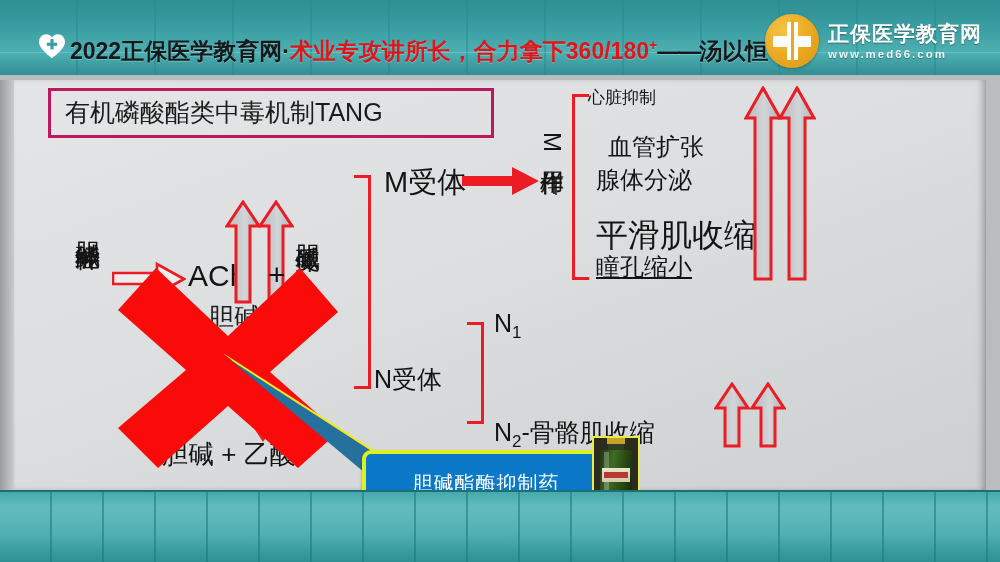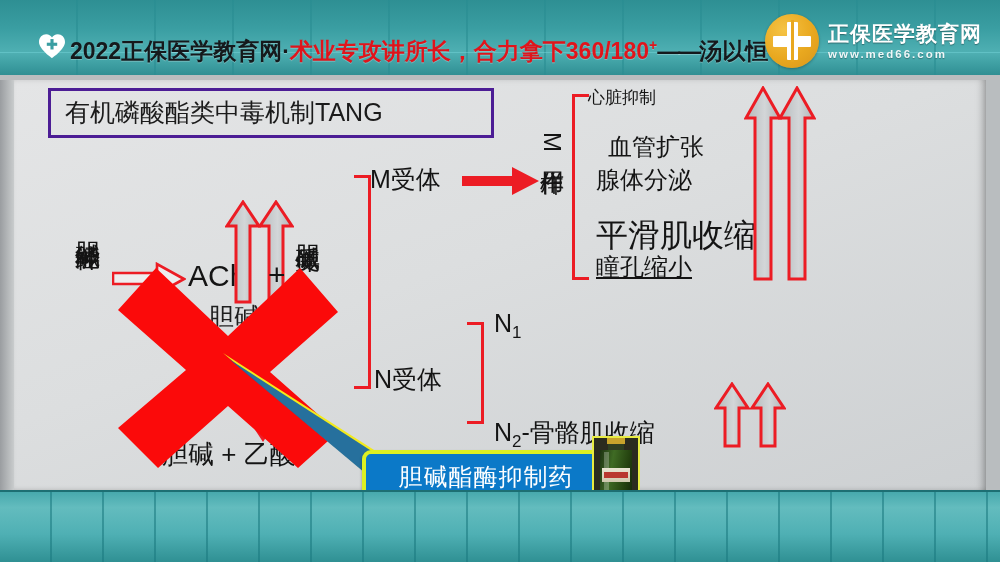--- a/index.html
+++ b/index.html
@@ -88,21 +88,21 @@
   }
   .footer .vlines{
     position:absolute;left:0;top:0;right:0;bottom:0;
     background:repeating-linear-gradient(90deg,
       rgba(255,255,255,0.00) 0px,rgba(255,255,255,0.00) 50px,
       rgba(25,120,126,0.55) 50px,rgba(25,120,126,0.55) 52px);
   }
   
   .title-box{
     position:absolute;left:48px;top:88px;width:440px;height:44px;
-    border:3px solid #4c1d95;background:transparent;
+    border:3px solid #be185d;background:transparent;
   }
   .title-box span{
     position:absolute;left:14px;top:5px;font-size:25px;color:#1b1b1b;white-space:nowrap;
   }
   
   .dtext{position:absolute;color:#141414;white-space:nowrap;}
   .vtext{
     position:absolute;color:#141414;
     writing-mode:vertical-rl;text-orientation:upright;
     letter-spacing:1px;
@@ -118,22 +118,22 @@
   .bracket-l{position:absolute;border:3.5px solid #ec1c24;border-right:none;}
   
   .xmark{position:absolute;left:118px;top:268px;width:220px;height:200px;}
   
   .callout{
     position:absolute;left:362px;top:450px;width:240px;height:46px;
     background:#0b79c8;border:4px solid #ddf022;border-radius:9px;
     box-shadow:0 2px 3px rgba(0,0,0,.35);
   }
   .callout span{
-    position:absolute;left:0;right:0;top:7px;text-align:center;
-    font-size:24px;color:#ffffff;letter-spacing:1px;
+    position:absolute;left:0;right:0;top:16px;text-align:center;
+    font-size:20px;color:#ffffff;letter-spacing:1px;
   }
   .leader{position:absolute;left:215px;top:345px;width:200px;height:130px;}
   
   .bottle{
     position:absolute;left:592px;top:436px;width:44px;height:82px;
     border:2px solid #e8ec43;overflow:hidden;background:#2b2b1f;
   }
   .bottle .neck{position:absolute;left:14px;top:0;width:16px;height:14px;background:#2f3f21;}
   .bottle .cap{position:absolute;left:13px;top:0;width:18px;height:6px;background:#c8a32c;}
   .bottle .body{position:absolute;left:6px;top:12px;width:32px;height:52px;
@@ -208,21 +208,21 @@
   </svg>
 
   <div class="dtext" style="left:268px;top:258px;font-size:30px;">+</div>
 
   <div class="vtext" style="left:292px;top:225px;font-size:25px;height:130px;">胆碱受体</div>
 
   <div class="dtext" style="left:208px;top:300px;font-size:26px;opacity:0.95;">胆碱酯酶</div>
 
   <div class="bracket" style="left:354px;top:175px;width:14px;height:208px;"></div>
 
-  <div class="dtext" style="left:370px;top:163px;font-size:25px;">M受体</div>
+  <div class="dtext" style="left:384px;top:163px;font-size:29px;">M受体</div>
 
   <svg class="oarrow" style="left:462px;top:165px;" width="78" height="32" viewBox="0 0 78 32">
     <path d="M0 11 L50 11 L50 2 L77 16 L50 30 L50 21 L0 21 Z" fill="#ec1c24"></path>
   </svg>
 
   <div class="vtext-rot" style="left:536px;top:132px;font-size:24px;">M样作用</div>
 
   <div class="bracket-l" style="left:572px;top:94px;width:14px;height:180px;"></div>
 
   <div class="dtext" style="left:588px;top:86px;font-size:17px;">心脏抑制</div>

